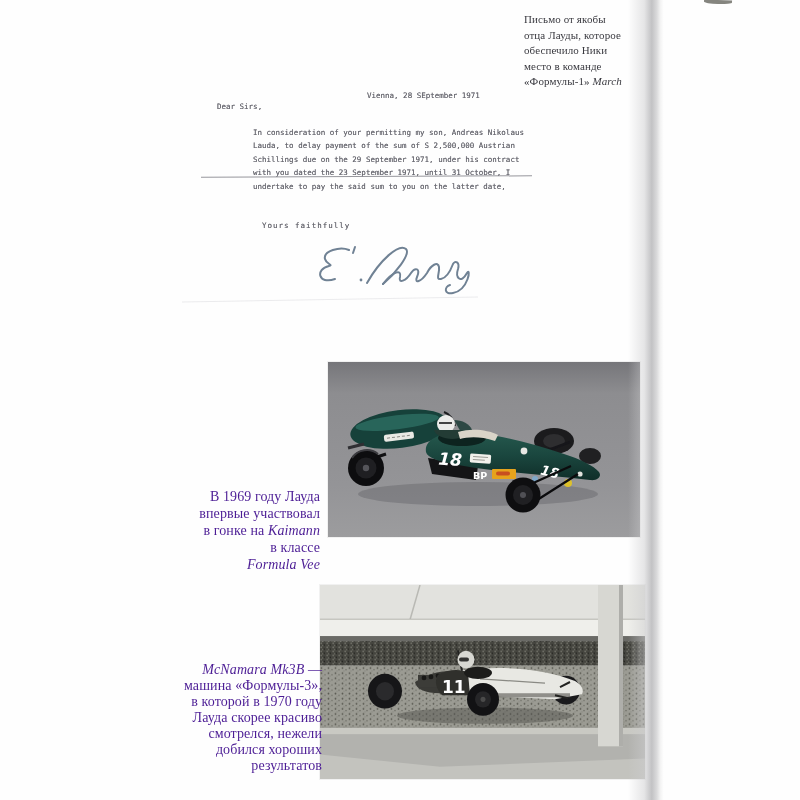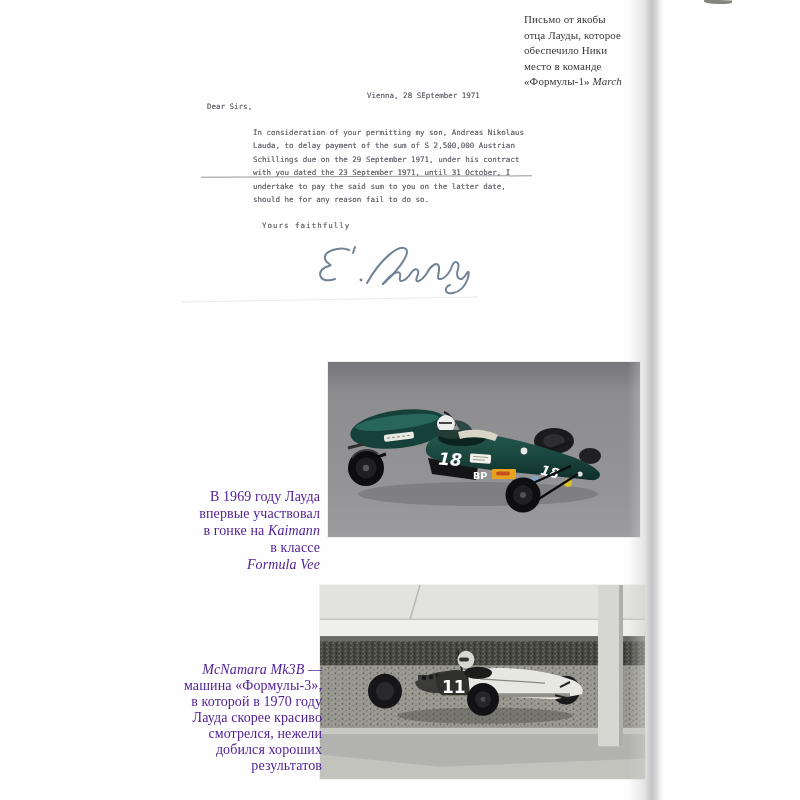--- a/index.html
+++ b/index.html
@@ -10,21 +10,21 @@
   
   .top-caption{position:absolute;left:524px;top:12px;width:126px;text-align:left;
                font-size:11px;line-height:15.6px;color:#3a3a40;letter-spacing:.1px;}
   .it{font-style:italic;}
 
   
   .letter{position:absolute;left:205px;top:75px;width:292px;height:235px;
           font-family:"DejaVu Sans Mono",monospace;font-size:7.5px;color:#67676f;
           text-shadow:0 0 .4px rgba(100,100,110,.75);}
   .letter-date{position:absolute;left:162px;top:16px;white-space:nowrap;}
-  .letter-salutation{position:absolute;left:2px;top:27px;}
+  .letter-salutation{position:absolute;left:12px;top:27px;}
   .letter-body{position:absolute;left:2px;top:51px;margin-left:46px;}
   .letter-body .line{white-space:nowrap;height:13.4px;line-height:13.4px;position:relative;}
   .letter-body .line.pen-underline::after{content:"";position:absolute;left:-52px;right:-8px;
       top:74%;height:1.1px;background:rgba(125,125,133,.8);transform:rotate(-.25deg);}
   .letter-closing{position:absolute;left:57px;top:146px;letter-spacing:1px;}
   .signature{position:absolute;left:98px;top:160px;width:172px;height:64px;}
 
   
   .caption{position:absolute;text-align:right;font-size:14px;color:#4c1d95;letter-spacing:.1px;}
   .caption1{left:173px;top:488px;width:147px;line-height:17px;}
@@ -62,21 +62,20 @@
 
     <div class="letter">
       <div class="letter-date">Vienna, 28 SEptember 1971</div>
       <div class="letter-salutation">Dear Sirs,</div>
       <div class="letter-body">
         <div class="line">In consideration of your permitting my son, Andreas Nikolaus</div>
         <div class="line">Lauda, to delay payment of the sum of S 2,500,000 Austrian</div>
         <div class="line">Schillings due on the 29 September 1971, under his contract</div>
         <div class="line pen-underline">with you dated the 23 September 1971, until 31 October, I</div>
         <div class="line">undertake to pay the said sum to you on the latter date,</div>
-        <div class="line">should he for any reason fail to do so.</div>
       </div>
       <div class="letter-closing">Yours faithfully</div>
       <svg class="signature" viewBox="0 0 172 64">
         <g fill="none" stroke="#5d7186" stroke-width="2" stroke-linecap="round" opacity=".88">
           <path d="M46,15 C37,11 20,16 22,24 C23,29 31,30 26,31 C12,34 15,50 32,44"></path>
           <path d="M52,12 L50,18"></path>
           <circle cx="58" cy="45" r="1.4" fill="#5d7186" stroke="none"></circle>
           <path d="M64,48 C77,25 96,8 103,14 C108,19 92,39 80,49"></path>
           <path d="M80,49 C90,36 99,34 97,42 C95,49 103,46 108,38 C112,32 118,33 114,42 C111,49 118,47 124,38 C128,30 135,26 136,32 C137,38 132,45 138,44 C143,43 147,37 150,29 C152,25 157,27 155,34 C152,43 158,49 164,38 C168,31 166,55 150,58 C141,60 141,52 147,50"></path>
         </g>

